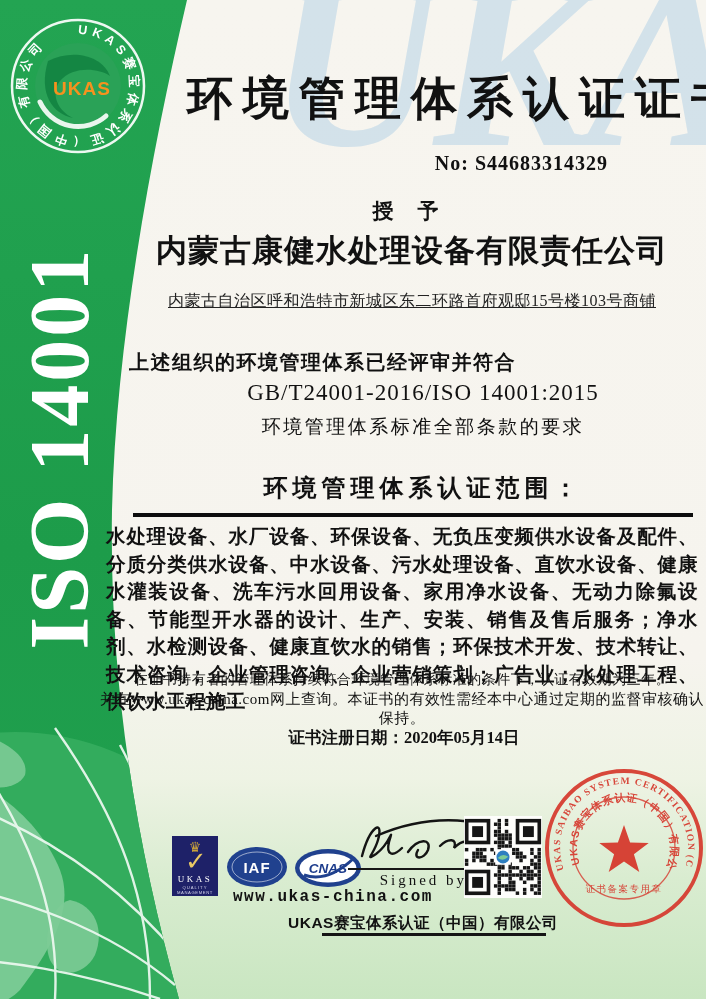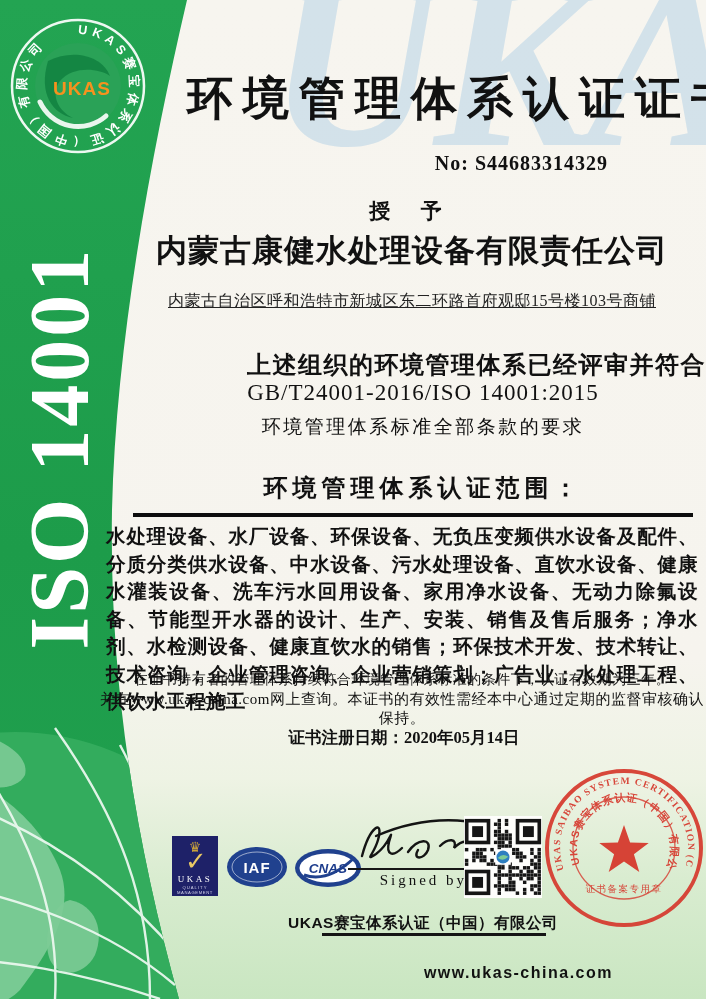--- a/index.html
+++ b/index.html
@@ -18,40 +18,40 @@
   .iso-vertical{
     left:14px;top:748px;width:600px;height:92px;z-index:3;
     transform:rotate(-90deg);transform-origin:0 0;
     color:#fff;font-family:"Liberation Serif",serif;font-weight:bold;
     font-size:84px;letter-spacing:3px;text-align:center;line-height:92px;
   }
   .logo-svg{left:8px;top:16px;z-index:4;}
   .content{z-index:3;}
   .title{top:68px;left:140px;width:566px;text-align:center;font-size:46px;font-weight:bold;letter-spacing:10px;z-index:3;margin-left:44px;}
   .no-line{top:152px;left:140px;width:566px;text-align:right;padding-right:98px;box-sizing:border-box;font-size:20px;font-weight:bold;letter-spacing:1px;z-index:3;}
-  .awarded{top:197px;left:140px;width:540px;text-align:center;font-family:Liberation Mono, monospace;font-size:21px;font-weight:bold;letter-spacing:9px;z-index:3;}
+  .awarded{top:197px;left:140px;width:540px;text-align:center;font-family:Liberation Sans, sans-serif;font-size:21px;font-weight:bold;letter-spacing:9px;z-index:3;}
   .company{top:230px;left:118px;width:588px;text-align:center;font-size:31px;font-weight:bold;letter-spacing:1px;z-index:3;}
   .address{top:291px;left:118px;width:588px;text-align:center;font-size:16px;letter-spacing:.5px;color:#222;z-index:3;text-decoration:underline;}
-  .conf1{top:349px;left:140px;width:566px;text-align:right;font-family:"Liberation Sans",sans-serif;font-size:24px;font-weight:bold;letter-spacing:1.5px;z-index:3;}
+  .conf1{top:349px;left:129px;width:566px;text-align:left;font-family:"Liberation Sans",sans-serif;font-size:20px;font-weight:bold;letter-spacing:1.5px;z-index:3;}
   .standard{top:380px;left:140px;width:566px;text-align:center;font-size:23px;letter-spacing:1px;z-index:3;}
   .conf2{top:414px;left:140px;width:566px;text-align:center;font-size:19px;letter-spacing:2.5px;z-index:3;}
   .scope-head{top:472px;left:140px;width:566px;text-align:center;font-size:24px;font-weight:bold;letter-spacing:5px;z-index:3;}
   .scope-divider{top:513px;left:133px;width:560px;height:4px;background:#0d0d0d;z-index:3;}
   .scope{top:523px;left:106px;width:592px;font-size:19.5px;font-weight:bold;line-height:27.5px;text-align:justify;letter-spacing:.5px;z-index:3;}
   .note1{top:671px;left:106px;width:592px;text-align:center;font-size:14px;letter-spacing:.5px;z-index:3;}
   .note2{top:690px;left:100px;width:604px;text-align:center;font-size:15px;letter-spacing:.5px;z-index:3;}
   .dates{top:727px;left:110px;width:588px;display:flex;justify-content:center;gap:44px;font-size:16.5px;font-weight:bold;z-index:3;}
   .marks{z-index:4;}
   .sig-line{top:868px;left:348px;width:158px;height:2px;background:#161616;z-index:4;}
   .signed-by{top:872px;left:348px;width:158px;text-align:center;font-size:15px;letter-spacing:3px;z-index:4;}
   .qr{left:464px;top:816px;z-index:4;background:#fdfdfb;}
   .seal-svg{left:540px;top:762px;z-index:5;opacity:.93;}
   .issuer{top:913px;left:233px;width:380px;text-align:center;font-family:"Liberation Sans",sans-serif;font-size:15.5px;font-weight:bold;letter-spacing:.5px;z-index:4;}
   .issuer-line{top:933px;left:322px;width:224px;height:3px;background:#151515;z-index:4;}
-  .website{top:964px;left:233px;width:380px;text-align:right;font-family:Liberation Sans, sans-serif;font-size:16px;font-weight:bold;letter-spacing:1.5px;z-index:4;}
+  .website{top:888px;left:233px;width:380px;text-align:left;font-family:Liberation Mono, monospace;font-size:16px;font-weight:bold;letter-spacing:1.5px;z-index:4;}
 </style>
 </head>
 <body>
 
 <div class="page">
 
   <div class="abs watermark">UKAS</div>
 
   <svg class="abs band-svg" width="706" height="999" viewBox="0 0 706 999">
     <defs>

